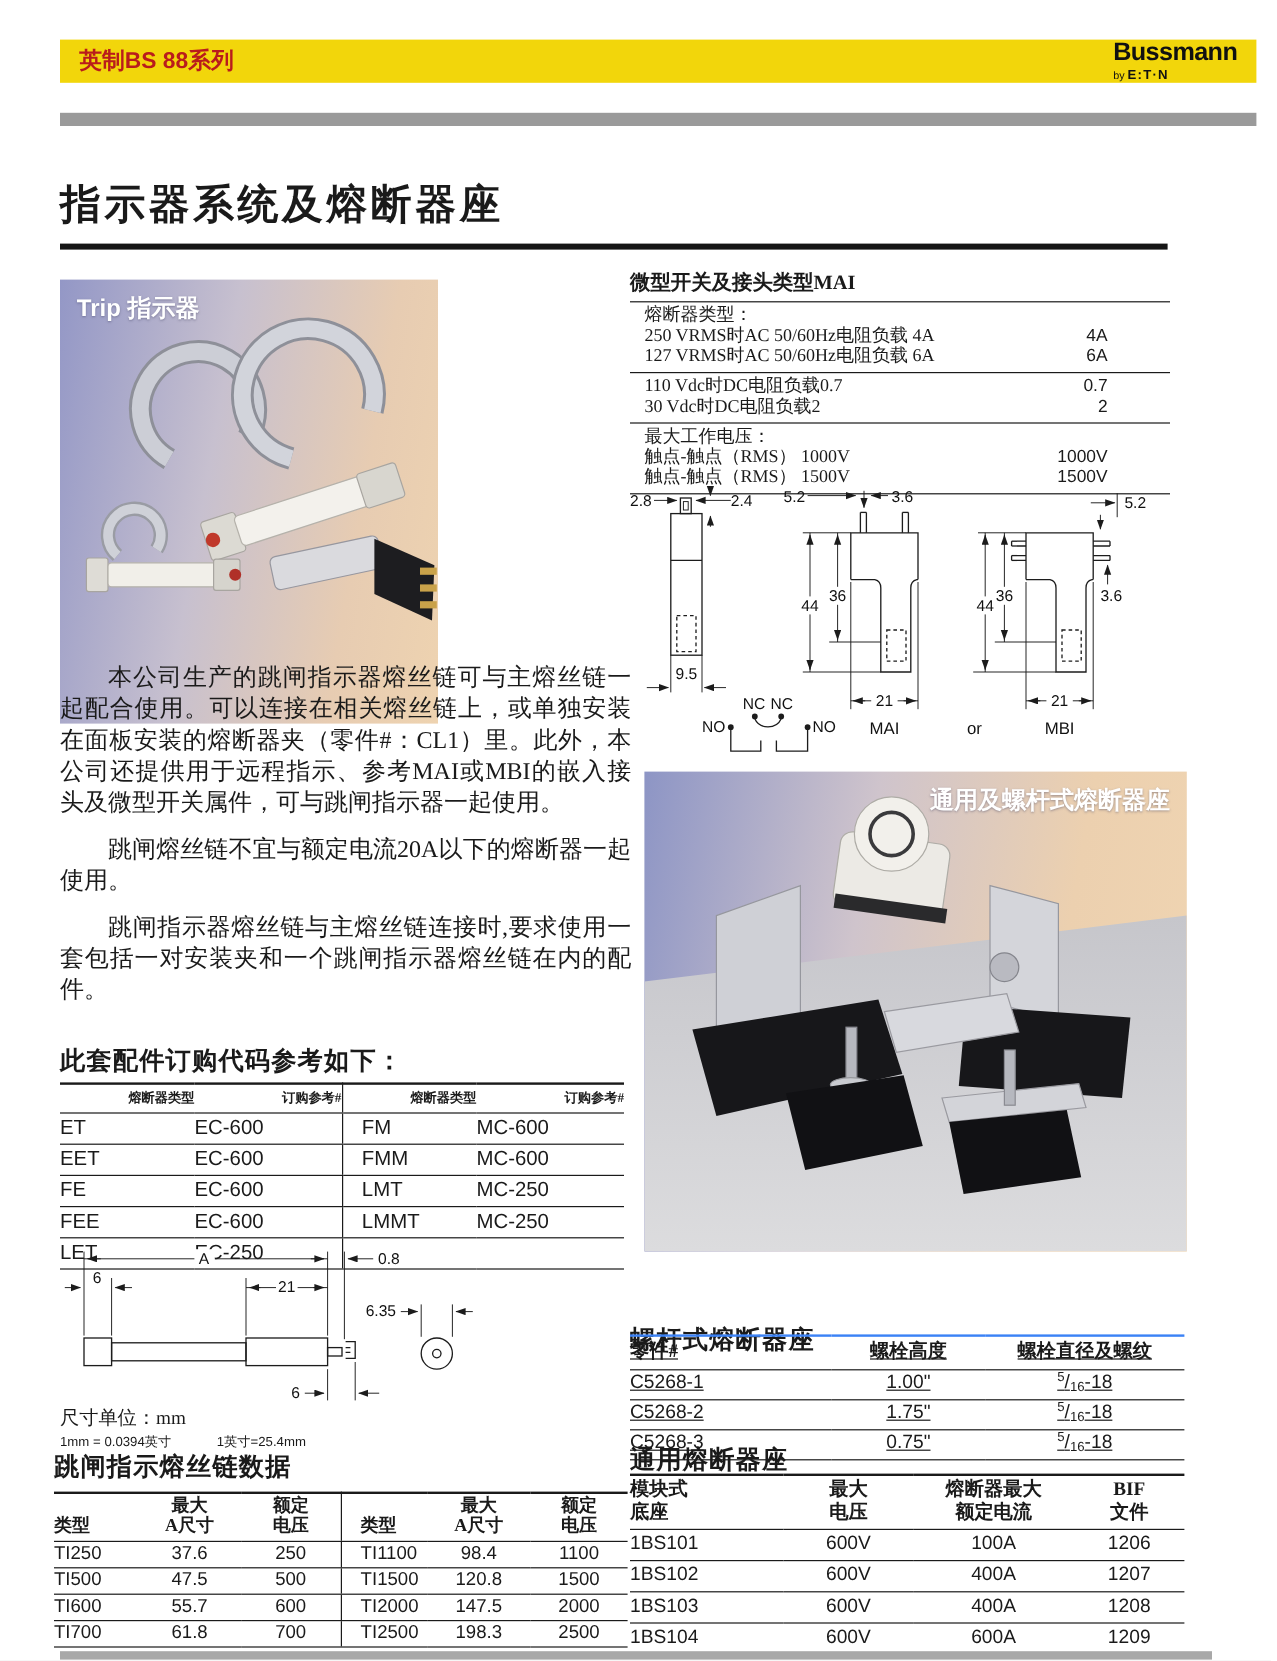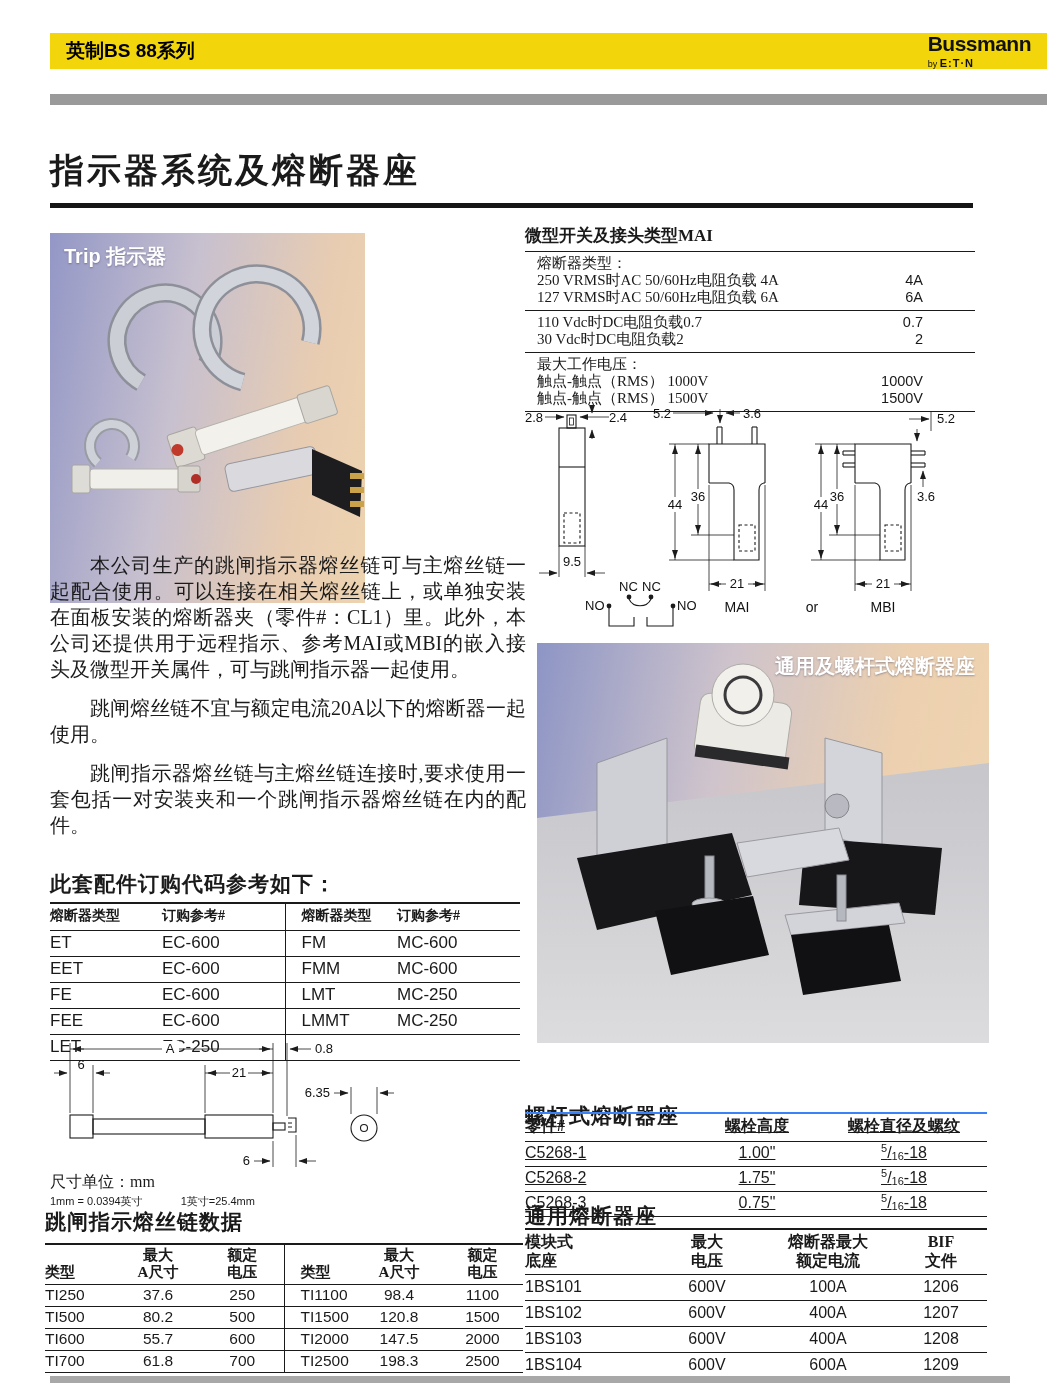--- a/index.html
+++ b/index.html
@@ -4,21 +4,21 @@
 <style>
   html,body{margin:0;padding:0;background:#e8e8e8;}
   .page{position:relative;width:1064px;height:1384px;background:#ffffff;overflow:hidden;
         color:#1a1a1a;font-family:"Liberation Sans","DejaVu Sans",sans-serif;}
   .abs{position:absolute;}
   .serif{font-family:"Liberation Serif","DejaVu Serif",serif;}
 
   
   .yellow-bar{left:50px;top:33px;width:997px;height:36px;background:#F2D60B;
               display:flex;justify-content:space-between;align-items:center;padding:0 16px;box-sizing:border-box;}
-  .series-label{font-weight:700;font-size:19px;color:#000000;}
+  .series-label{font-weight:700;font-size:19px;color:#b91c1c;}
   .brand-block{text-align:left;line-height:1;}
   .brand-name{font-weight:700;font-size:21px;color:#111;letter-spacing:-0.5px;}
   .brand-sub{font-size:9px;color:#111;margin-top:1px;}
   .brand-sub b{font-size:11px;letter-spacing:1px;}
   .gray-bar{left:50px;top:94px;width:997px;height:11px;background:#9A9A9A;}
   .footer-bar{left:50px;top:1376px;width:960px;height:7px;background:#A8A8A8;}
 
   .page-title{left:50px;top:148px;font-weight:700;font-size:34px;letter-spacing:3px;}
   .title-rule{left:50px;top:203px;width:923px;height:5px;background:#151515;}
 
@@ -44,22 +44,22 @@
   
   .body-text{left:50px;top:552px;width:476px;}
   .para{font-family:"Liberation Serif","DejaVu Serif",serif;font-size:20px;line-height:26px;
         text-indent:2em;margin:0 0 13px;text-align:justify;}
 
   .h-serif{font-family:"Liberation Serif","DejaVu Serif",serif;font-weight:700;font-size:21px;letter-spacing:1px;}
 
   table{border-collapse:collapse;table-layout:fixed;}
   
   .order-tbl{left:50px;top:902px;width:470px;border-top:2px solid #1a1a1a;}
-  .order-tbl th{font-family:"Liberation Serif","DejaVu Serif",serif;font-weight:700;font-size:14px;
-                text-align:left;padding:3px 0 5px;border-bottom:1.5px solid #1a1a1a;}
+  .order-tbl th{font-family:"Liberation Serif","DejaVu Serif",serif;font-weight:700;font-size:11px;
+                text-align:right;padding:3px 0 5px;border-bottom:1.5px solid #1a1a1a;}
   .order-tbl td{font-size:17px;padding:2px 0 3px;border-bottom:1.5px solid #1a1a1a;}
   .divL{border-left:1.5px solid #1a1a1a;padding-left:16px !important;}
 
   
   .trip-tbl{left:45px;top:1243px;width:478px;border-top:2px solid #1a1a1a;}
   .trip-tbl th{font-family:"Liberation Serif","DejaVu Serif",serif;font-weight:700;font-size:15px;
                vertical-align:bottom;padding:2px 0 3px;border-bottom:1.5px solid #1a1a1a;line-height:17px;}
   .trip-tbl td{font-size:15.5px;padding:1px 0 2px;border-bottom:1.5px solid #1a1a1a;}
   .tc{text-align:center;} .tl{text-align:left;}
 
@@ -480,21 +480,21 @@
     <tr>
           <td class="tl">TI250</td>
           <td class="tc">37.6</td>
           <td class="tc">250</td>
           <td class="tl divL">TI1100</td>
           <td class="tc">98.4</td>
           <td class="tc">1100</td>
         </tr>
     <tr>
           <td class="tl">TI500</td>
-          <td class="tc">80.2</td>
+          <td class="tc">47.5</td>
           <td class="tc">500</td>
           <td class="tl divL">TI1500</td>
           <td class="tc">120.8</td>
           <td class="tc">1500</td>
         </tr>
     <tr>
           <td class="tl">TI600</td>
           <td class="tc">55.7</td>
           <td class="tc">600</td>
           <td class="tl divL">TI2000</td>

